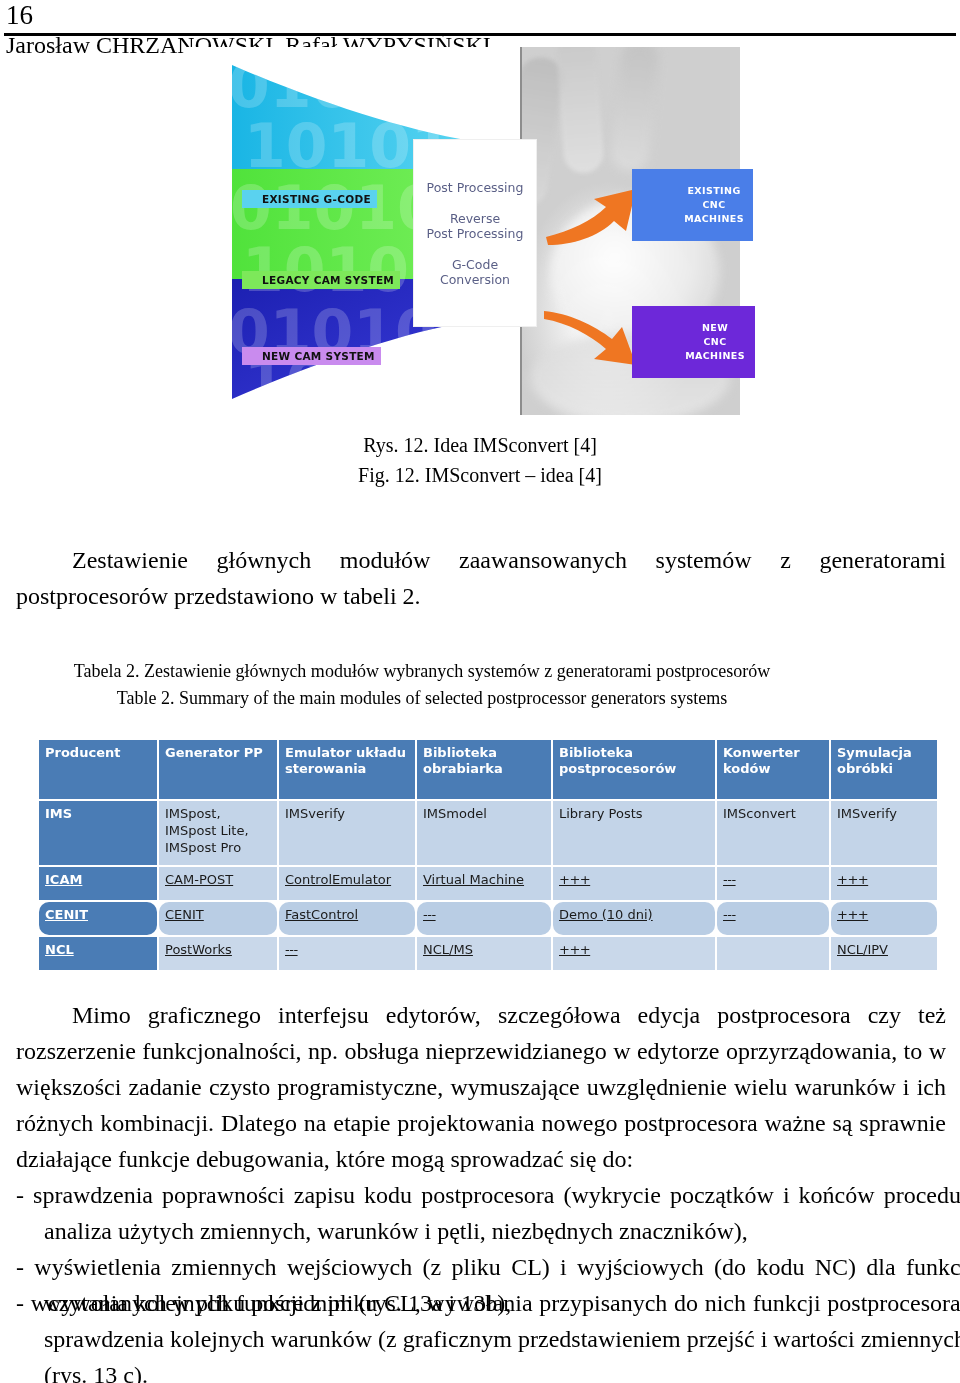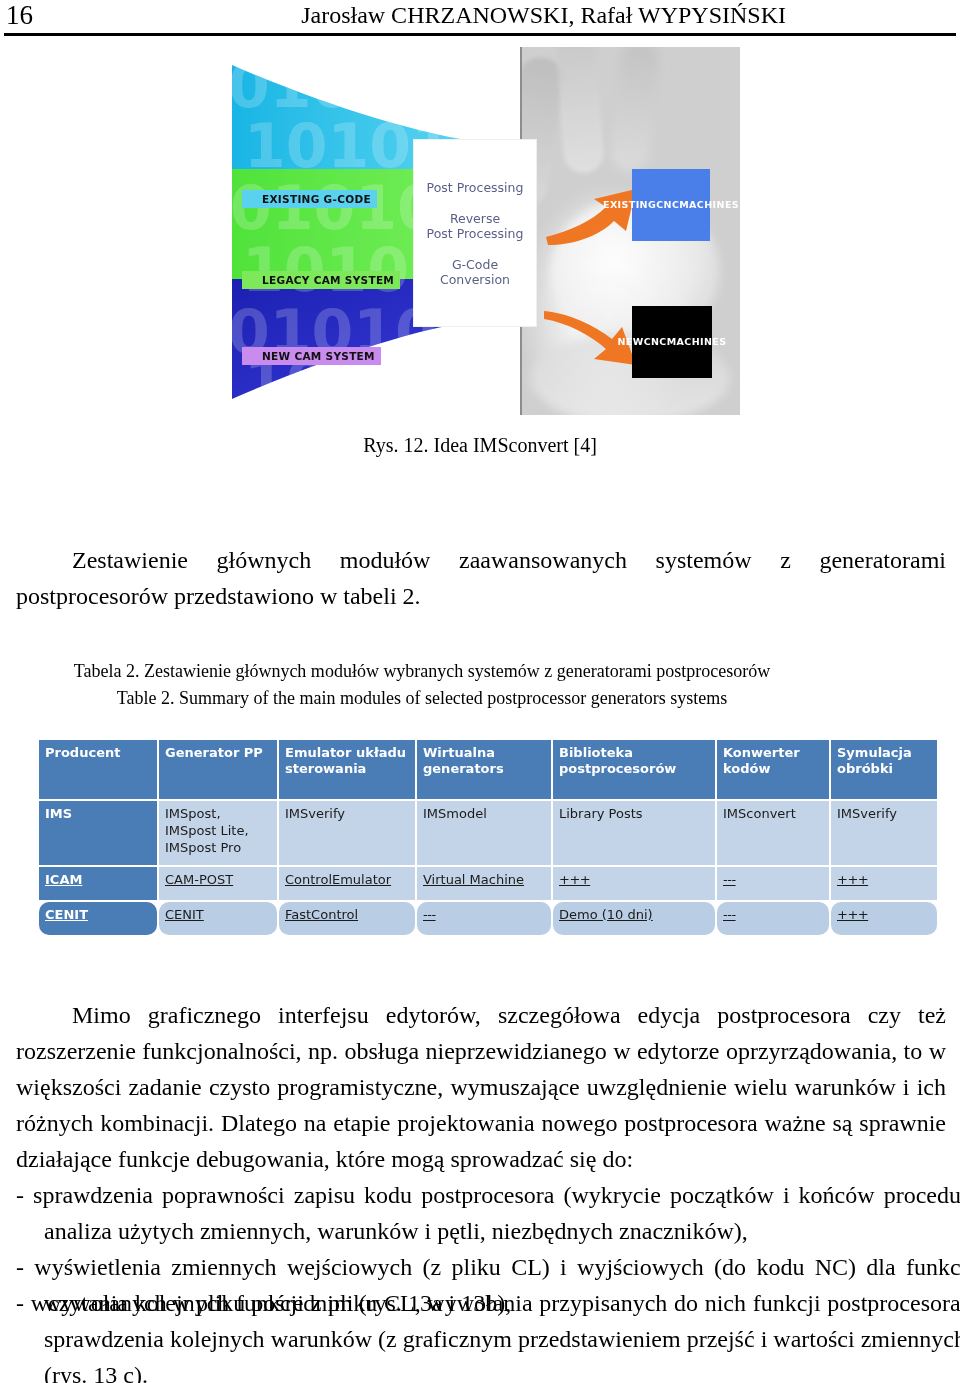--- a/index.html
+++ b/index.html
@@ -21,20 +21,21 @@
     position: absolute;
     left: 0;
     top: 0;
     width: 792px;
     height: 34px;
     display: flex;
     align-items: flex-start;
     justify-content: space-between;
     padding: 0 6px;
     box-sizing: border-box;
+    flex-direction: column;
   }
   .folio {
     font-size: 27px;
     line-height: 30px;
     letter-spacing: 0px;
   }
   .running-title {
     font-size: 24px;
     line-height: 30px;
   }
@@ -158,25 +159,27 @@
   .cnc-box {
     position: absolute;
     font-family: "DejaVu Sans", "Liberation Sans", sans-serif;
     font-weight: bold;
     font-size: 9.5px;
     line-height: 14px;
     letter-spacing: .4px;
     color: #ffffff;
     text-align: center;
     display: flex;
+    flex-direction: column;
     align-items: center;
     justify-content: center;
+    padding-left: 43px;
   }
   .cnc-existing { left: 448px; top: 122px; width: 78px; height: 72px; background: #4a7ee8; }
-  .cnc-new      { left: 448px; top: 259px; width: 80px; height: 72px; background: #000000; }
+  .cnc-new      { left: 448px; top: 259px; width: 80px; height: 72px; background: #6d28d9; }
 
   .arrow { position: absolute; }
   .arrow-top { left: 360px; top: 140px; }
   .arrow-bot { left: 358px; top: 258px; }
 
   
   .fig-caption {
     position: absolute;
     left: 0;
     top: 430px;
@@ -349,20 +352,21 @@
     <div class="cnc-box cnc-new">
       <span>NEW</span>
       <span>CNC</span>
       <span>MACHINES</span>
     </div>
   </div>
 </div>
 
 <div class="fig-caption">
   <div>Rys. 12. Idea IMSconvert [4]</div>
+  <div>Fig. 12. IMSconvert – idea [4]</div>
 </div>
 
 <div class="para p-intro">Zestawienie głównych modułów zaawansowanych systemów z generatorami postprocesorów przedstawiono w tabeli 2.</div>
 
 <div class="table-caption">
   <div>Tabela 2. Zestawienie głównych modułów wybranych systemów z generatorami postprocesorów</div>
   <div>Table 2. Summary of the main modules of selected postprocessor generators systems</div>
 </div>
 
 <table class="tbl">
@@ -373,21 +377,21 @@
     <col style="width:134px">
     <col style="width:162px">
     <col style="width:112px">
     <col style="width:106px">
   </colgroup>
   <thead>
     <tr>
       <th>Producent</th>
       <th>Generator PP</th>
       <th>Emulator układu sterowania</th>
-      <th>Wirtualna generators</th>
+      <th>Biblioteka obrabiarka</th>
       <th>Biblioteka postprocesorów</th>
       <th>Konwerter kodów</th>
       <th>Symulacja obróbki</th>
     </tr>
   </thead>
   <tbody>
     <tr class="r-ims">
       <td class="vendor">IMS</td>
       <td>IMSpost, IMSpost Lite, IMSpost Pro</td>
       <td>IMSverify</td>
@@ -407,19 +411,28 @@
     </tr>
     <tr class="r-cenit">
       <td class="vendor">CENIT</td>
       <td>CENIT</td>
       <td>FastControl</td>
       <td class="mark">---</td>
       <td>Demo (10 dni)</td>
       <td class="mark">---</td>
       <td class="mark">+++</td>
     </tr>
+    <tr class="r-ncl">
+      <td class="vendor">NCL</td>
+      <td>PostWorks</td>
+      <td class="mark">---</td>
+      <td>NCL/MS</td>
+      <td class="mark">+++</td>
+      <td></td>
+      <td>NCL/IPV</td>
+    </tr>
   </tbody>
 </table>
 
 <div class="para p-mimo">Mimo graficznego interfejsu edytorów, szczegółowa edycja postprocesora czy też rozszerzenie funkcjonalności, np. obsługa nieprzewidzianego w edytorze oprzyrządowania, to w większości zadanie czysto programistyczne, wymuszające uwzględnienie wielu warunków i ich różnych kombinacji. Dlatego na etapie projektowania nowego postprocesora ważne są sprawnie działające funkcje debugowania, które mogą sprowadzać się do:</div>
 <div class="para p-list1 hang">- sprawdzenia poprawności zapisu kodu postprocesora (wykrycie początków i końców procedur, analiza użytych zmiennych, warunków i pętli, niezbędnych znaczników),</div>
 <div class="para p-list2 hang">- wyświetlenia zmiennych wejściowych (z pliku CL) i wyjściowych (do kodu NC) dla funkcji wywołanych w pliku pośrednim (rys. 13a i 13b),</div>
 <div class="para p-list3 hang">- wczytania kolejnych funkcji z pliku CL, wywołania przypisanych do nich funkcji postprocesora i sprawdzenia kolejnych warunków (z graficznym przedstawieniem przejść i wartości zmiennych) (rys. 13 c).</div>
 
 </body></html>

